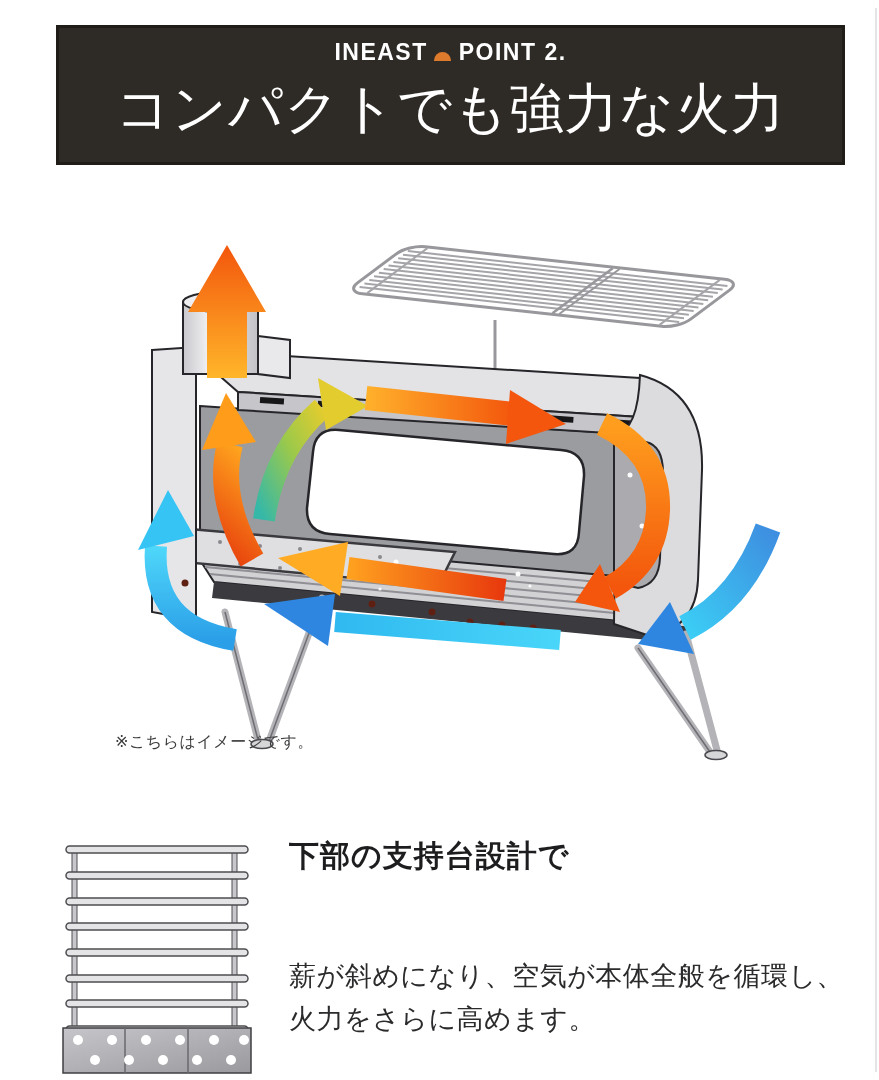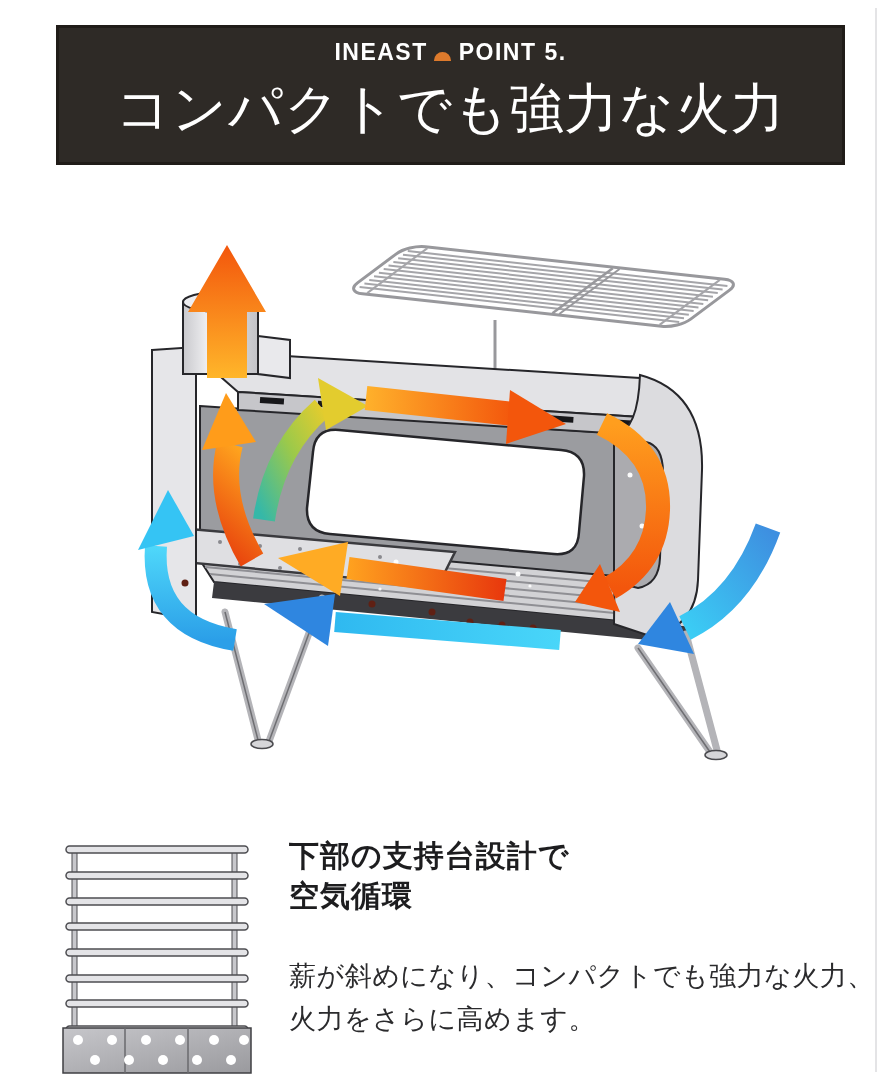--- a/index.html
+++ b/index.html
@@ -25,21 +25,21 @@
 </style>
 </head>
 <body>
 
 <div class="page">
 
   <div class="header-band">
     <div class="brand-line">
       <span>INEAST</span>
       <span class="dome"></span>
-      <span>POINT 5.</span>
+      <span>POINT 2.</span>
     </div>
     <div class="band-title">コンパクトでも強力な火力</div>
   </div>
 
   <svg class="stove" width="700" height="540" viewBox="0 0 700 540">
     <defs>
       <linearGradient id="gHot" x1="0" y1="0" x2="0" y2="1">
           <stop offset="0" stop-color="#f3560c"></stop>
           <stop offset="1" stop-color="#ffb62a"></stop>
         </linearGradient>
@@ -221,20 +221,21 @@
     <g>
       <path d="M145,412 Q60,398 66,318" stroke="url(#gBlueH)" stroke-width="22" fill="none"></path>
       <polygon points="48,322 104,308 78,262" fill="#35c4f4"></polygon>
     </g>
     <g>
       <path d="M678,300 Q652,372 595,400" stroke="url(#gBlueI)" stroke-width="26" fill="none"></path>
       <polygon points="604,426 580,374 548,416" fill="#2f86e0"></polygon>
     </g>
   </svg>
 
+  <div class="caption">※こちらはイメージです。</div>
 
   <svg class="rack" width="190" height="232" viewBox="0 0 190 232">
     <rect x="10" y="4" width="5" height="184" fill="#c8c8cc" stroke="#4e4e52" stroke-width="1"></rect>
     <rect x="170" y="4" width="5" height="184" fill="#c8c8cc" stroke="#4e4e52" stroke-width="1"></rect>
     <g fill="#e4e4e7" stroke="#4e4e52" stroke-width="1.5">
       <rect x="4" y="3" width="182" height="7" rx="3.5"></rect>
       <rect x="4" y="29" width="182" height="7" rx="3.5"></rect>
       <rect x="4" y="55" width="182" height="7" rx="3.5"></rect>
       <rect x="4" y="80" width="182" height="7" rx="3.5"></rect>
       <rect x="4" y="106" width="182" height="7" rx="3.5"></rect>
@@ -255,21 +256,20 @@
       <circle cx="33" cy="217" r="5"></circle>
         <circle cx="67" cy="217" r="5"></circle>
         <circle cx="101" cy="217" r="5"></circle>
       <circle cx="135" cy="217" r="5"></circle>
         <circle cx="169" cy="217" r="5"></circle>
     </g>
   </svg>
 
   <div class="f-heading">
     <div>下部の支持台設計で</div>
-    <div>空気循環</div>
   </div>
   <div class="f-body">
-    <div>薪が斜めになり、コンパクトでも強力な火力、</div>
+    <div>薪が斜めになり、空気が本体全般を循環し、</div>
     <div>火力をさらに高めます。</div>
   </div>
 
   <div class="right-edge"></div>
 </div>
 
 </body></html>

